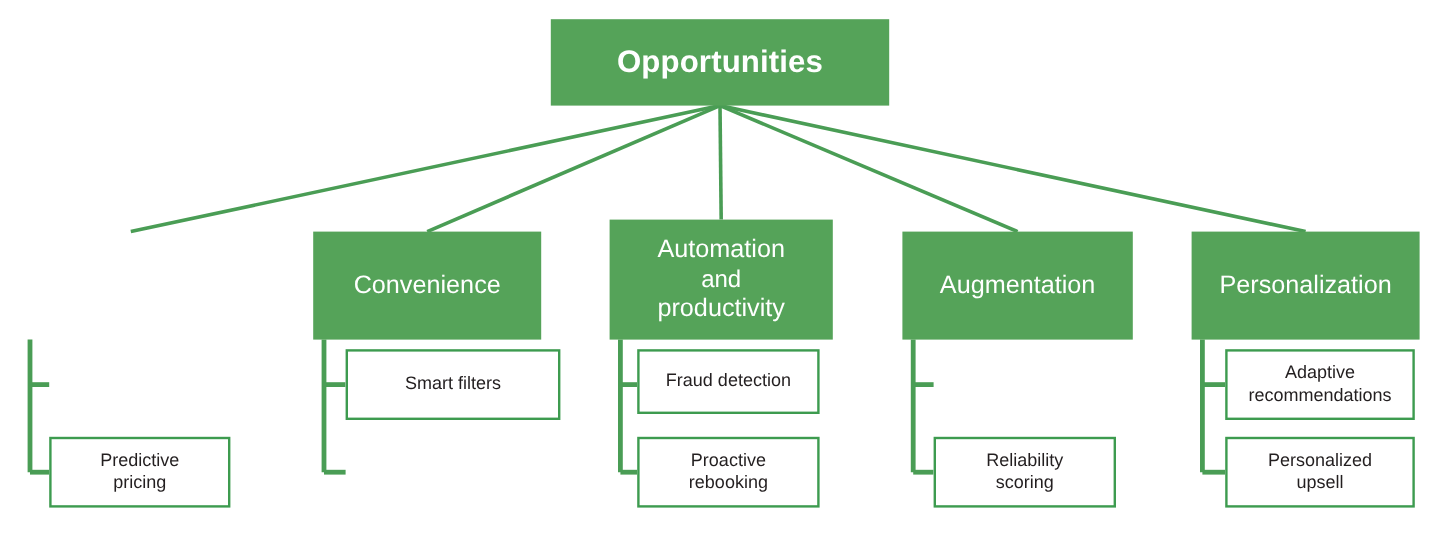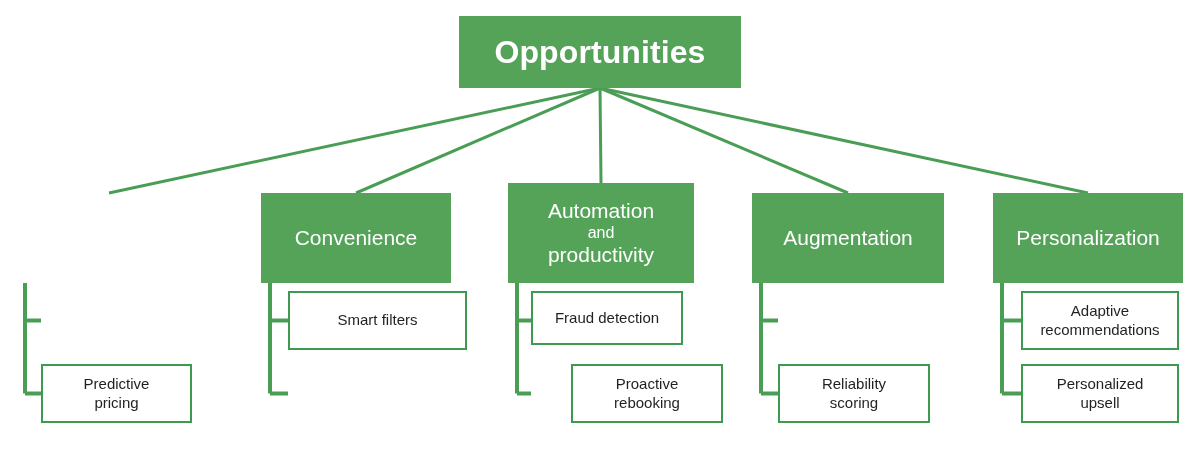--- a/index.html
+++ b/index.html
@@ -36,21 +36,21 @@
     position: absolute;
     z-index: 2;
     background: #55A359;
     display: flex;
     align-items: center;
     justify-content: center;
     box-sizing: border-box;
   }
   .root-node .node-title {
     color: #ffffff;
-    font-size: 32px;
+    font-size: 26px;
     font-weight: 700;
     letter-spacing: 0.1px;
     line-height: 1.15;
     text-align: center;
   }
 
   
   .branch-node {
     position: absolute;
     z-index: 2;
@@ -63,21 +63,21 @@
   }
   .branch-node .node-title {
     color: #ffffff;
     font-size: 21px;
     font-weight: 400;
     line-height: 1.17;
     text-align: center;
   }
   .branch-node .node-title .small-line {
     display: block;
-    font-size: 16px;
+    font-size: 20px;
     line-height: 1.2;
   }
   .branch-node .node-title .big-line {
     display: block;
   }
 
   
   .leaf-node {
     position: absolute;
     z-index: 2;
@@ -156,21 +156,21 @@
       <span class="big-line">Automation</span>
       <span class="small-line">and</span>
       <span class="big-line">productivity</span>
     </span>
   </div>
   <div class="leaf-node" style="left:531px; top:291px; width:152px; height:54px;">
     <span class="leaf-label">
       <span>Fraud detection</span>
     </span>
   </div>
-  <div class="leaf-node" style="left:531px; top:364px; width:152px; height:59px;margin-left:40px;">
+  <div class="leaf-node" style="left:531px; top:364px; width:152px; height:59px;">
     <span class="leaf-label">
       <span>Proactive</span><br>
       <span>rebooking</span>
     </span>
   </div>
 
   <div class="branch-node" style="left:752px; top:193px; width:192px; height:90px;">
     <span class="node-title">
       <span class="big-line">Augmentation</span>
     </span>

